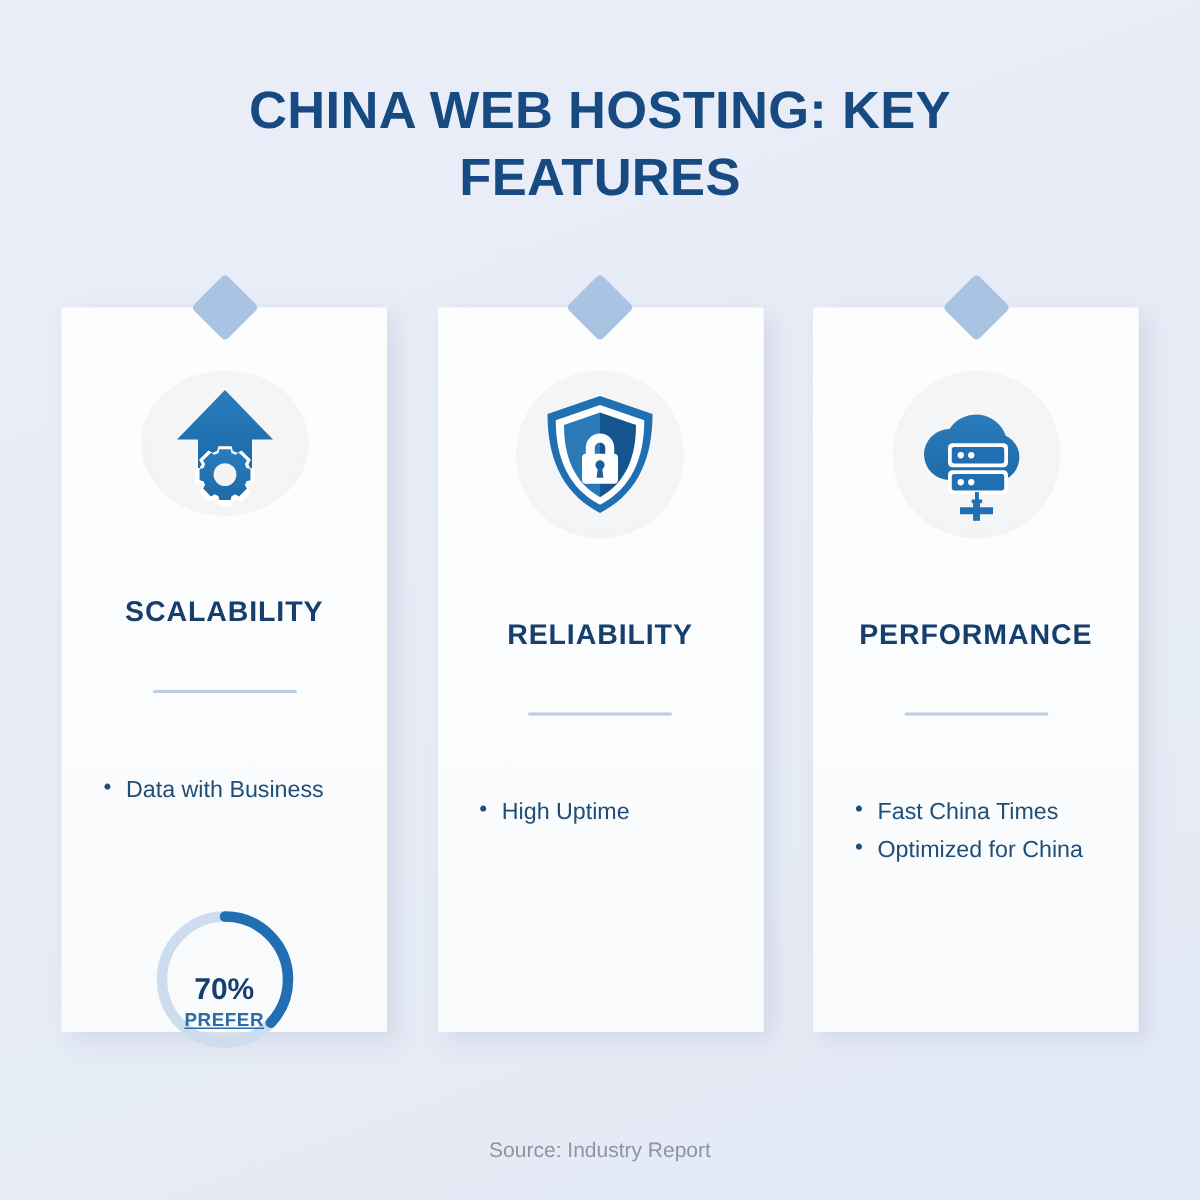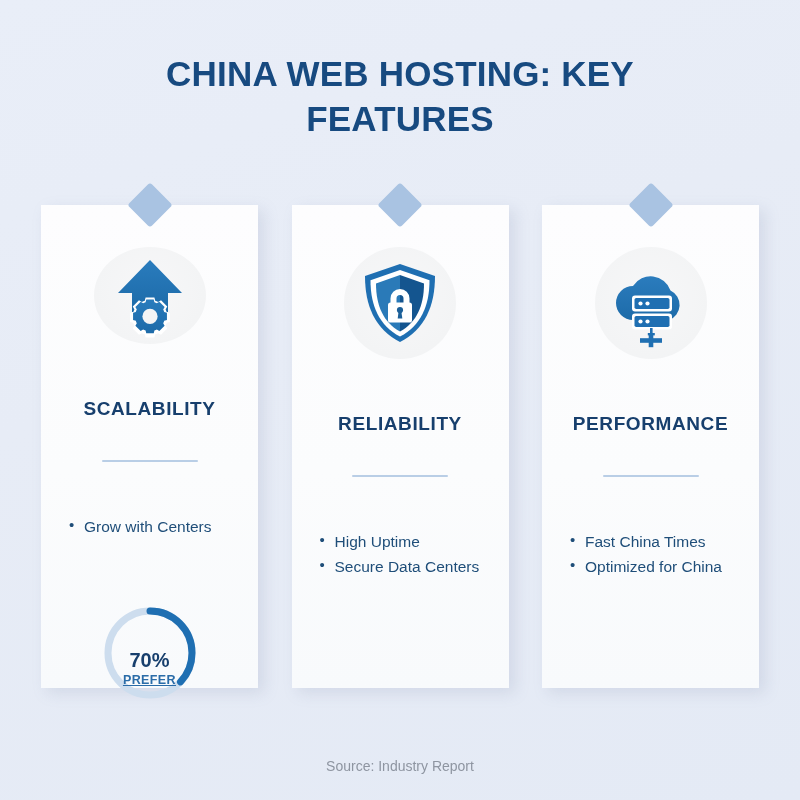--- a/index.html
+++ b/index.html
@@ -238,21 +238,21 @@
               L -15.6 -15.5 A 20.5 20.5 0 0 1 -10 -17.8 Z" transform="scale(0.44)"></path>
             <circle cx="0" cy="6.4" r="7.6" fill="#f4f4f5"></circle>
           </g>
         </svg>
       </div>
 
       <div class="card-heading">SCALABILITY</div>
       <div class="divider"></div>
 
       <ul class="bullets">
-        <li>Grow with Centers</li>
+        <li>Data with Business</li>
       </ul>
 
       <div class="donut-wrap">
         <svg width="96" height="96" viewBox="0 0 96 96" aria-hidden="true">
           <circle cx="48" cy="48" r="42" fill="none" stroke="#cdddee" stroke-width="7"></circle>
           <circle id="donut-arc" cx="48" cy="48" r="42" fill="none" stroke="#1f6fb2" stroke-width="7" stroke-linecap="round" transform="rotate(-90 48 48)" stroke-dasharray="97.64069967357078 166.25308322797184"></circle>
         </svg>
         <div class="donut-label">
           <div class="donut-value">70%</div>
           <div class="donut-caption">PREFER</div>
@@ -280,21 +280,20 @@
           <circle cx="43" cy="50" r="3.1" fill="#1c6099"></circle>
           <path d="M41.6 51.5 h2.8 l0.9 7 h-4.6 Z" fill="#1c6099"></path>
         </svg>
       </div>
 
       <div class="card-heading">RELIABILITY</div>
       <div class="divider"></div>
 
       <ul class="bullets">
         <li>High Uptime</li>
-        <li>Secure Data Centers</li>
       </ul>
     </div>
 
     <div class="card">
       <div class="diamond"></div>
 
       <div class="icon-circle">
         <svg width="90" height="90" viewBox="0 0 90 90" aria-hidden="true">
           <defs>
             <linearGradient id="g3" x1="0" y1="0" x2="0" y2="1">

